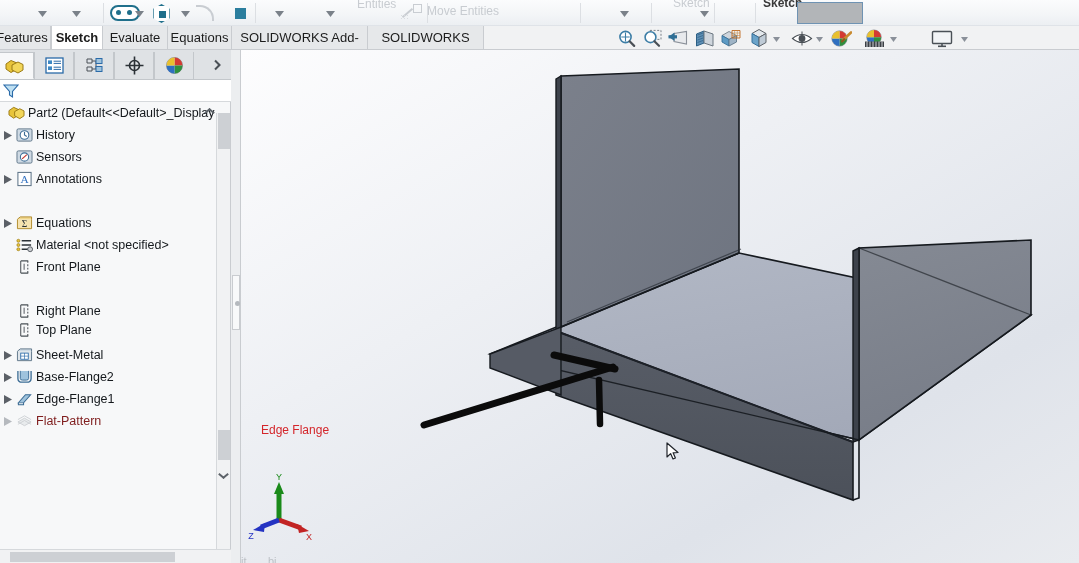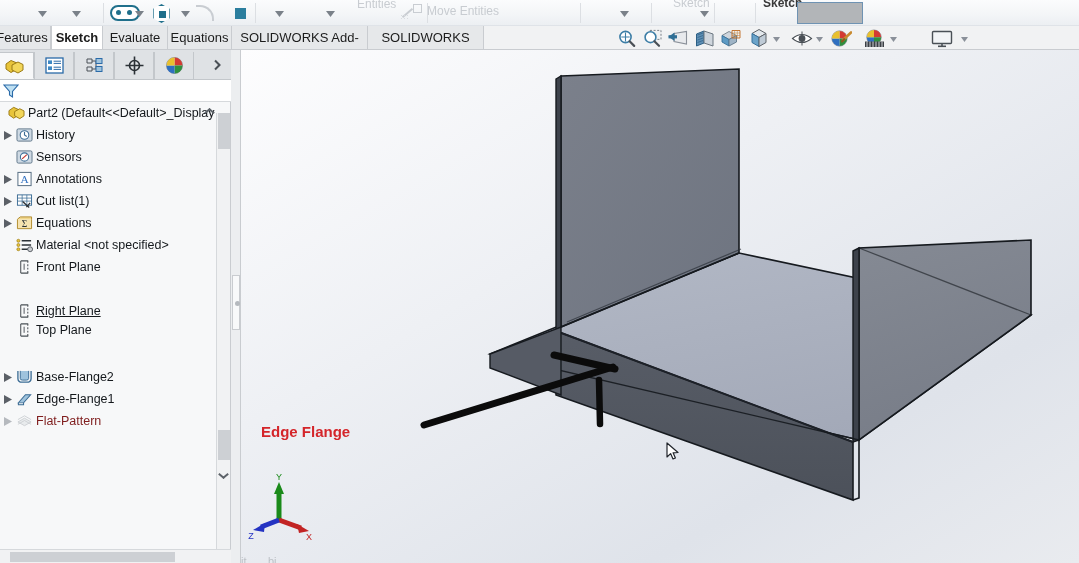--- a/index.html
+++ b/index.html
@@ -118,21 +118,21 @@
   .sphandle { position:absolute; left:1px; top:225px; width:8px; height:55px;
     background:#f8f9fa; border:1px solid #c9ccd0; }
   .spdot { position:absolute; left:2px; top:25px; width:5px; height:5px;
     border-radius:50%; background:#b5b9be; }
 
   
   .gfx { position:absolute; left:241px; top:50px; width:838px; height:513px;
     background:linear-gradient(150deg,#fdfdfe 0%,#eef0f4 38%,#dfe3ea 75%,#e9ebef 100%);
     overflow:hidden; }
 
-  .anno { position:absolute; font-size:15px; font-weight:bold; color:#d4252a;
+  .anno { position:absolute; font-size:12px; font-weight:normal; color:#d4252a;
     white-space:nowrap; }
 
   .triad { position:absolute; }
   .bottomtext { position:absolute; font-size:11px; color:#bdc1c6; }
 </style>
 </head>
 <body>
 
 <div id="app">
 
@@ -354,30 +354,20 @@
 
       <div class="trow" style="top:66px;">
         <div class="texp" style="left:4px;"></div>
         <svg class="tico" style="left:16px;" viewBox="0 0 18 17">
           <rect x="2" y="1.5" width="14" height="14" fill="#fff" stroke="#5d7488" stroke-width="1.1"></rect>
           <text x="9" y="12.5" font-size="12" font-family="'Liberation Serif',serif" fill="#2f6fc0" text-anchor="middle">A</text>
         </svg>
         <div class="tlbl" style="left:36px;">Annotations</div>
       </div>
 
-      <div class="trow" style="top:88px;">
-        <div class="texp" style="left:4px;"></div>
-        <svg class="tico" style="left:16px;" viewBox="0 0 18 17">
-          <rect x="1.5" y="2" width="15" height="11" fill="#fff" stroke="#3b6c95" stroke-width="1"></rect>
-          <path d="M1.5 5.4 H16.5 M1.5 8.6 H16.5 M6.5 2 V13 M11.5 2 V13" stroke="#3b6c95" stroke-width="0.8"></path>
-          <path d="M7 9 L14 15.5" stroke="#2b3136" stroke-width="1.4"></path>
-          <path d="M11 15 L15 10.5" stroke="#2b3136" stroke-width="1.4"></path>
-        </svg>
-        <div class="tlbl" style="left:36px;">Cut list(1)</div>
-      </div>
 
       <div class="trow" style="top:110px;">
         <div class="texp" style="left:4px;"></div>
         <svg class="tico" style="left:16px;" viewBox="0 0 18 17">
           <path d="M1.5 4.5 L1.5 14.5 H16.5 V4.5" fill="#f6e3b0" stroke="#b08a2a" stroke-width="1"></path>
           <path d="M1.5 4.5 L4.5 2 H16.5 V4.5" fill="#f0d78e" stroke="#b08a2a" stroke-width="1"></path>
           <text x="9" y="12.5" font-size="10" font-family="'Liberation Serif',serif" fill="#2b3136" text-anchor="middle">Σ</text>
         </svg>
         <div class="tlbl" style="left:36px;">Equations</div>
       </div>
@@ -413,24 +403,34 @@
         <div class="tlbl" style="left:36px;">Top Plane</div>
       </div>
 
       <div class="trow" style="top:198px;">
         <svg class="tico" style="left:16px;" viewBox="0 0 18 17">
           <path d="M5 2 H13 M5 15 H13" stroke="#4a5056" stroke-width="1.1"></path>
           <path d="M5 2 V15" stroke="#4a5056" stroke-width="1.1"></path>
           <path d="M12.5 2 V15" stroke="#4a5056" stroke-width="1.1" stroke-dasharray="2 1.6"></path>
           <path d="M8.6 5 V11.5" stroke="#4a5056" stroke-width="1"></path>
         </svg>
-        <div class="tlbl" style="left:36px;text-decoration:underline;">Right Plane</div>
-      </div>
-
-
+        <div class="tlbl" style="left:36px;">Right Plane</div>
+      </div>
+
+
+      <div class="trow" style="top:242px;">
+        <div class="texp" style="left:4px;"></div>
+        <svg class="tico" style="left:16px;" viewBox="0 0 18 17">
+          <path d="M1.5 4.5 L1.5 14.5 H16.5 V4.5" fill="#dfe5ea" stroke="#5d7488" stroke-width="1"></path>
+          <path d="M1.5 4.5 L4.5 2 H16.5 V4.5" fill="#cfdae4" stroke="#5d7488" stroke-width="1"></path>
+          <rect x="5" y="6.5" width="8" height="6.5" fill="#fff" stroke="#2a6aa8" stroke-width="0.9"></rect>
+          <path d="M5 9.7 H13 M9 6.5 V13" stroke="#2a6aa8" stroke-width="0.7"></path>
+        </svg>
+        <div class="tlbl" style="left:36px;">Sheet-Metal</div>
+      </div>
 
       <div class="trow" style="top:264px;">
         <div class="texp" style="left:4px;"></div>
         <svg class="tico" style="left:16px;" viewBox="0 0 18 17">
           <path d="M2 2 V10 Q2 14 6.5 14 H11.5 Q16 14 16 10 V2" fill="none" stroke="#3b6c95" stroke-width="1.4"></path>
           <path d="M4.5 2 V10 Q4.5 11.8 6.8 11.8 H11 Q13.4 11.8 13.4 10 V2" fill="#9fc3dd" stroke="#3b6c95" stroke-width="1"></path>
         </svg>
         <div class="tlbl" style="left:36px;">Base-Flange2</div>
       </div>
 

